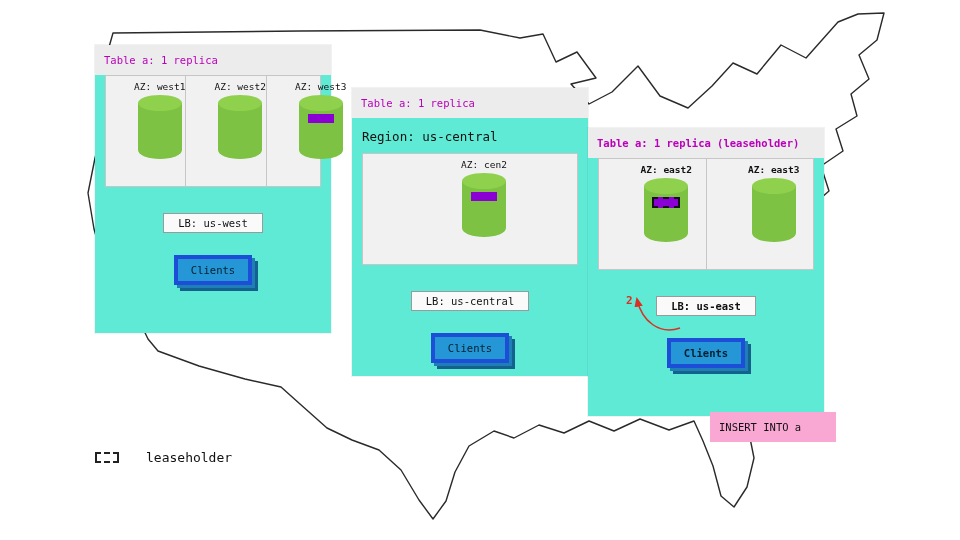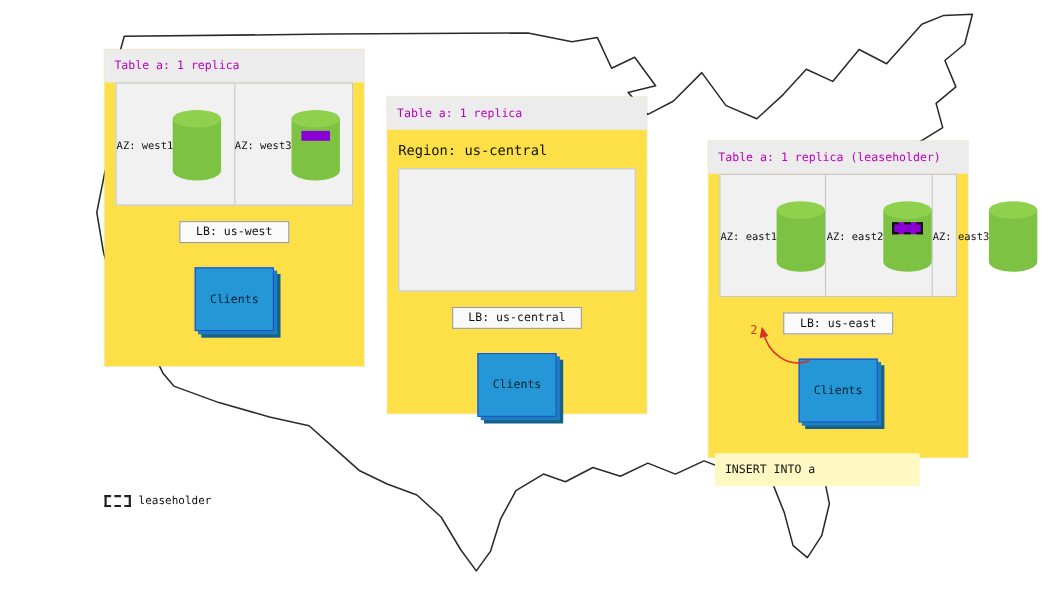--- a/index.html
+++ b/index.html
@@ -4,68 +4,68 @@
 <style>
   * { margin:0; padding:0; box-sizing:border-box; }
   html,body { width:960px; height:540px; overflow:hidden; background:#ffffff;
     font-family:"DejaVu Sans Mono", monospace; }
   .stage { position:relative; width:960px; height:540px; }
 
   
   .map-layer { position:absolute; left:0; top:0; z-index:0; }
 
   
-  .panel { position:absolute; width:236px; height:288px; background:#fde047;
+  .panel { position:absolute; width:236px; height:288px; background:#5eead4;
     z-index:2; box-shadow:0 0 0 1px rgba(0,0,0,0.05); }
   .panel-west    { left:95px;  top:45px;  }
   .panel-central { left:352px; top:88px;  }
-  .panel-east    { left:644px; top:128px; }
+  .panel-east    { left:588px; top:128px;font-weight:bold; }
 
   .panel-header { height:30px; background:#ececec; line-height:30px;
     padding-left:9px; font-size:10.5px; color:#bb00bb; white-space:nowrap; }
 
   .region-title { margin:11px 10px 9px 10px; font-size:12.5px; color:#111; }
 
   .az-box { margin:0 10px; background:#f1f1f1; border:1px solid #c6c6c6;
     display:flex; height:112px; }
   .az-col { flex:1 1 0; border-right:1px solid #c6c6c6; display:flex;
-    flex-direction:row; align-items:center; }
+    flex-direction:column; align-items:center;margin-left:28px; }
   .az-col:last-child { border-right:none; }
   .az-label { font-size:9.5px; color:#111; padding:5px 0 2px 0; white-space:nowrap; }
 
   .cylinder { position:relative; width:44px; height:56px; background:#7dc242;
     margin-top:9px; border-radius:0 0 50% 50% / 0 0 16% 16%; }
   .cylinder::before { content:""; position:absolute; top:-8px; left:0;
     width:100%; height:16px; border-radius:50%; background:#8fd14d; }
   .band { position:absolute; left:50%; transform:translateX(-50%); top:11px;
     width:26px; height:9px; background:#8a00d4; z-index:2; }
   .band.leaseholder { width:28px; height:11px; border:2px dashed #111; }
 
-  .lb-box { margin:14px auto 0 auto; width:max-content; padding:3px 14px;
+  .lb-box { margin:26px auto 0 auto; width:max-content; padding:3px 14px;
     background:#fafafa; border:1px solid #9a9a9a; font-size:10.5px; color:#111; }
 
-  .clients-btn { margin:22px auto 0 auto; width:max-content; padding:22px 13px;
-    background:#2596d6; border:1px solid #1d4ed8; font-size:10.5px; color:#03202f;
+  .clients-btn { margin:22px auto 0 auto; width:max-content; padding:5px 13px;
+    background:#2596d6; border:4px solid #1d4ed8; font-size:10.5px; color:#03202f;
     box-shadow:3px 3px 0 #1d7fb5, 6px 6px 0 #15618e; }
 
   
   .arrow-layer { position:absolute; left:0; top:0; width:236px; height:292px;
     pointer-events:none; z-index:4; }
   .step-num { position:absolute; left:38px; top:166px; color:#d93025;
     font-size:11px; z-index:5; }
 
-  .sql-box { position:absolute; left:650px; top:412px; width:186px; z-index:2;
-    background:#fef9c3; padding:7px 9px; font-size:10.5px; line-height:1.55;
+  .sql-box { position:absolute; left:710px; top:412px; width:126px; z-index:2;
+    background:#f9a8d4; padding:7px 9px; font-size:10.5px; line-height:1.55;
     color:#111; }
 
   .legend { position:absolute; left:95px; top:450px; display:flex;
     align-items:center; gap:7px; z-index:2; }
   .legend-swatch { width:24px; height:11px; background:#ffffff;
     border:2px dashed #222; }
-  .legend-label { font-size:10px; color:#111; }
+  .legend-label { font-size:13px; color:#111;margin-left:20px; }
 </style>
 </head>
 <body>
 
 <div class="stage">
 
   <svg class="map-layer" width="960" height="540" viewBox="0 0 960 540">
     <path d="M 113 33 L 300 31 L 480 30 L 520 38 L 543 34 L 556 62 L 577 52
              L 596 78 L 571 84 L 589 104 L 612 92 L 638 66 L 660 96 L 688 108
              L 712 86 L 733 63 L 757 74 L 781 45 L 806 58 L 838 22 L 858 14
@@ -82,46 +82,52 @@
   </svg>
 
   <div class="panel panel-west">
     <div class="panel-header">Table a: 1 replica</div>
     <div class="az-box">
       <div class="az-col">
         <div class="az-label">AZ: west1</div>
         <div class="cylinder"></div>
       </div>
       <div class="az-col">
+        <div class="az-label">AZ: west2</div>
+        <div class="cylinder"></div>
+      </div>
+      <div class="az-col">
         <div class="az-label">AZ: west3</div>
         <div class="cylinder">
           <div class="band"></div>
         </div>
       </div>
     </div>
     <div class="lb-box">LB: us-west</div>
     <div class="clients-btn">Clients</div>
   </div>
 
   <div class="panel panel-central">
     <div class="panel-header">Table a: 1 replica</div>
     <div class="region-title">Region: us-central</div>
     <div class="az-box">
+      <div class="az-col">
+        <div class="az-label">AZ: cen2</div>
+        <div class="cylinder">
+          <div class="band"></div>
+        </div>
+      </div>
     </div>
     <div class="lb-box">LB: us-central</div>
     <div class="clients-btn">Clients</div>
   </div>
 
   <div class="panel panel-east">
     <div class="panel-header">Table a: 1 replica (leaseholder)</div>
     <div class="az-box">
-      <div class="az-col">
-        <div class="az-label">AZ: east1</div>
-        <div class="cylinder"></div>
-      </div>
       <div class="az-col">
         <div class="az-label">AZ: east2</div>
         <div class="cylinder">
           <div class="band leaseholder"></div>
         </div>
       </div>
       <div class="az-col">
         <div class="az-label">AZ: east3</div>
         <div class="cylinder"></div>
       </div>

